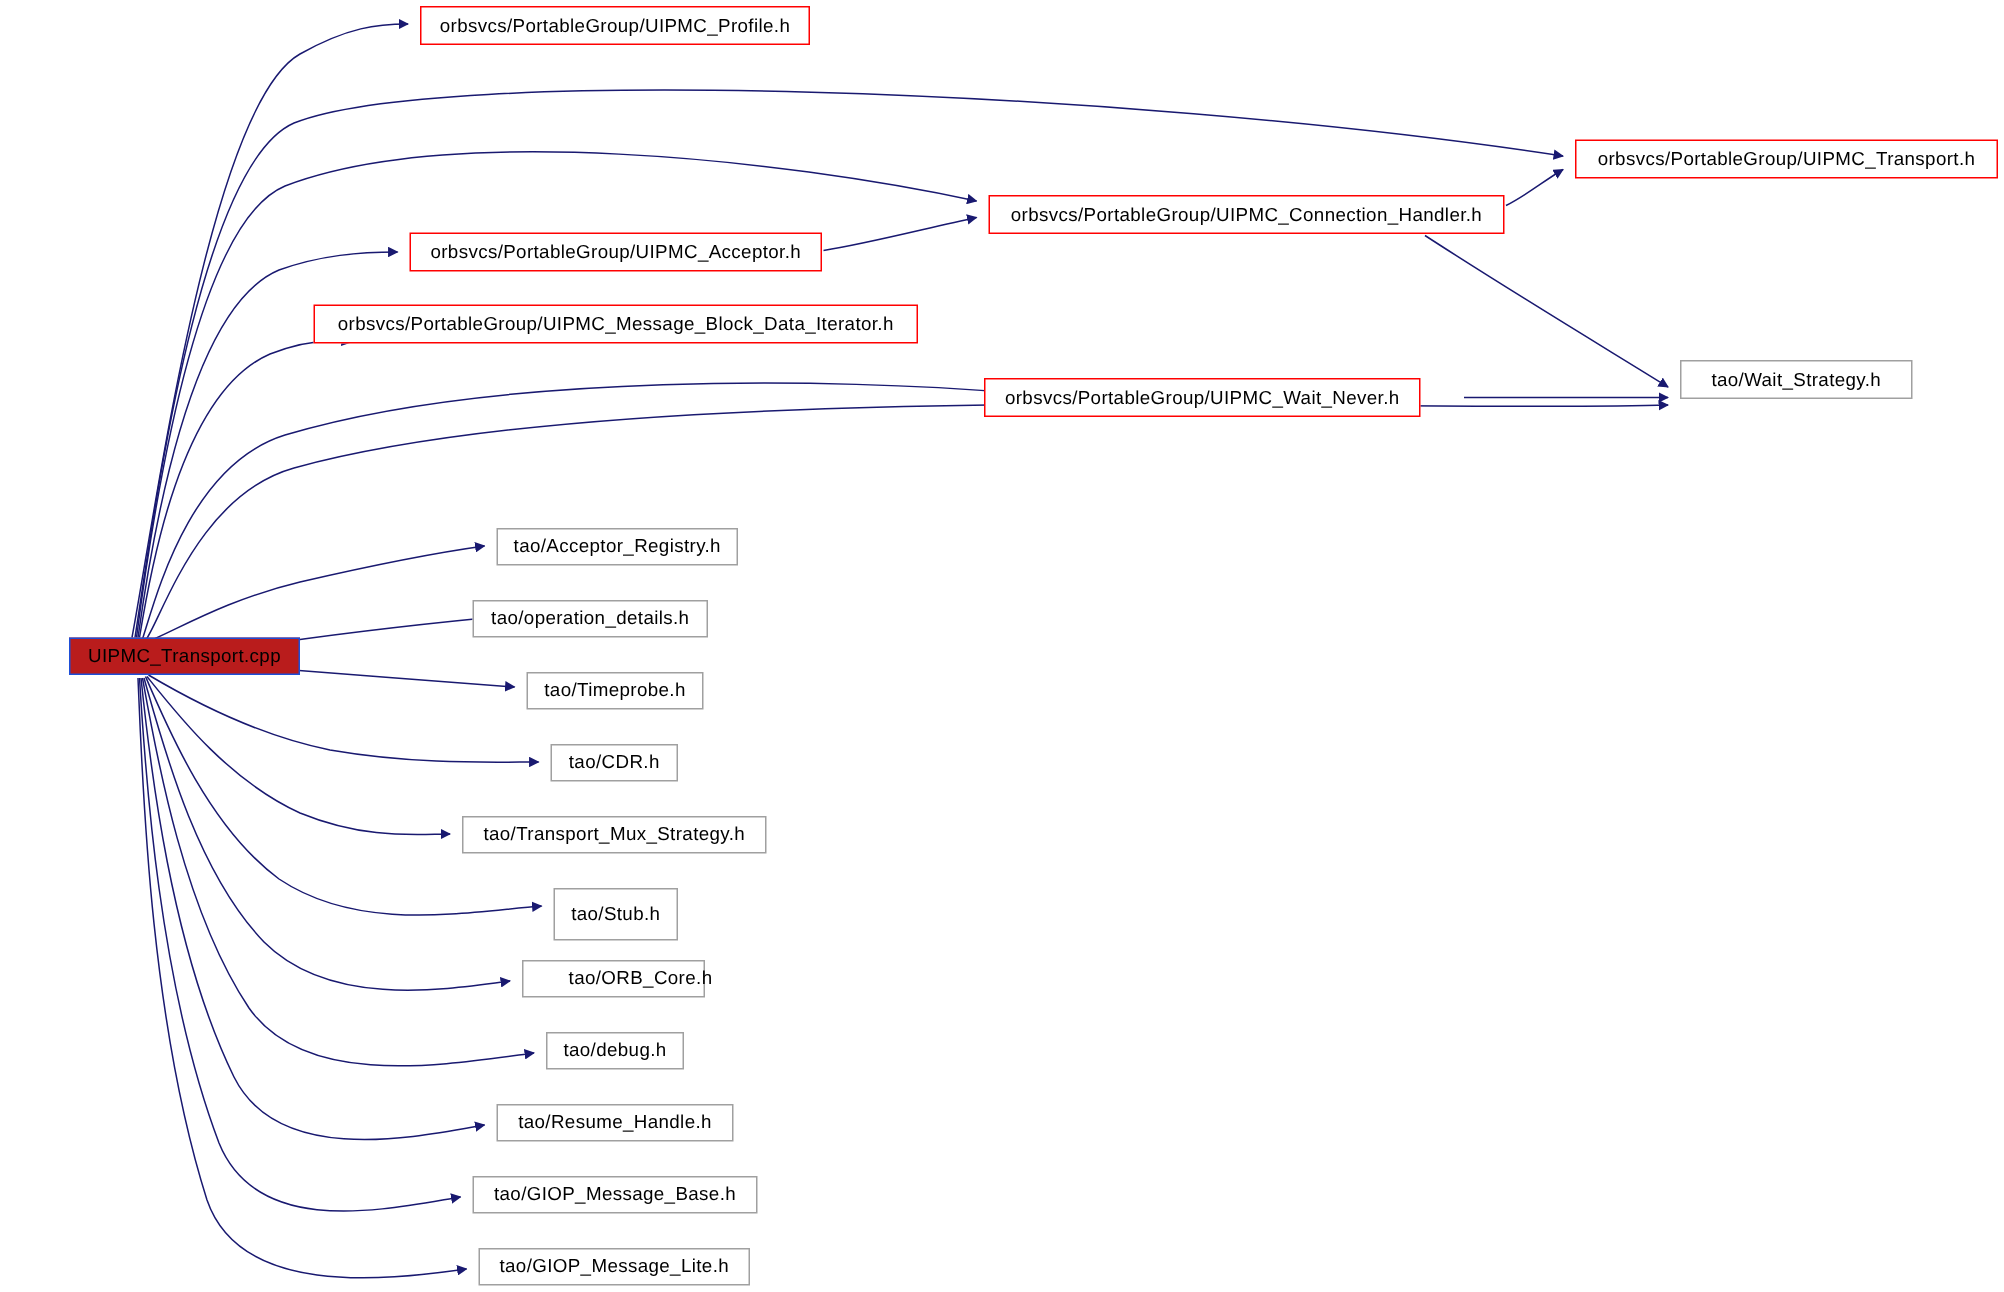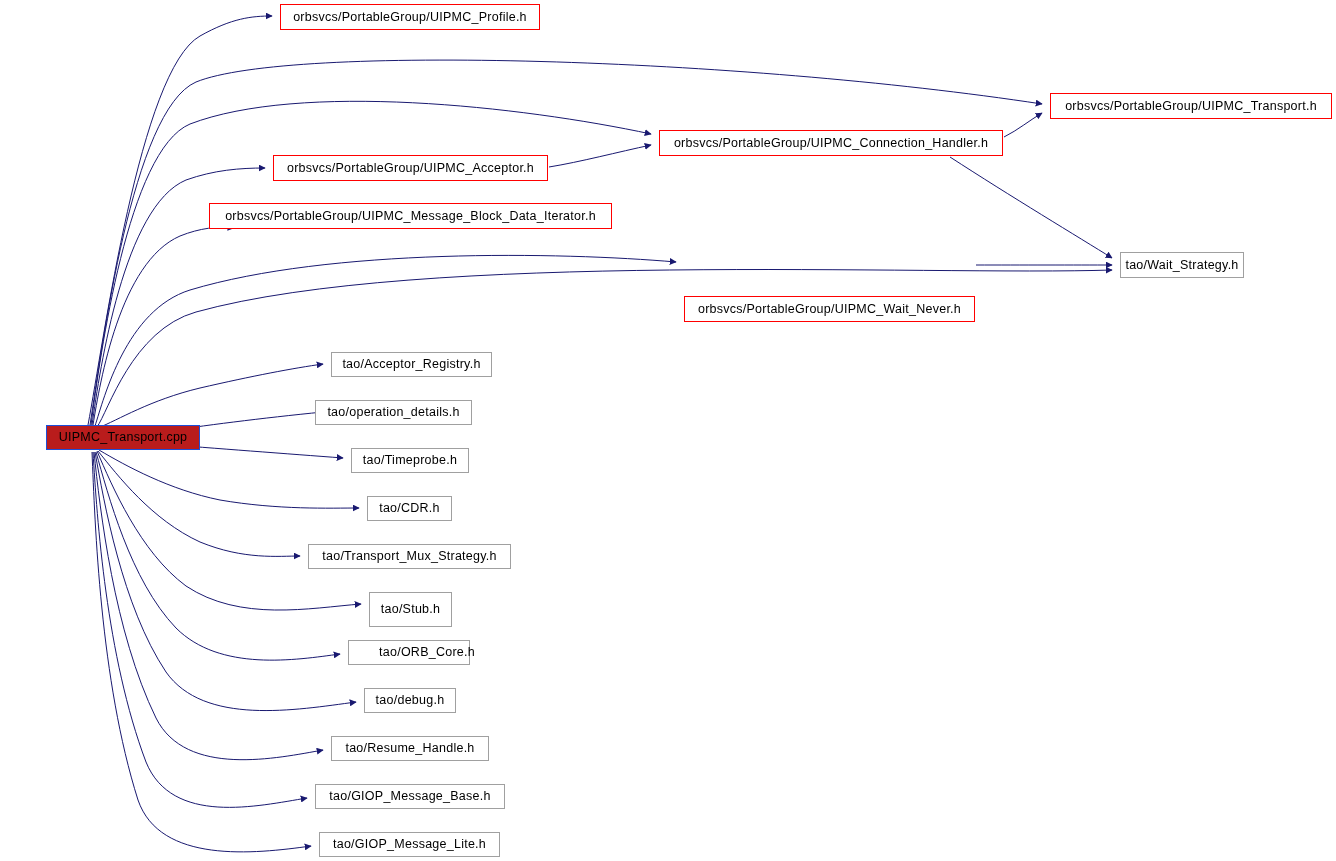--- a/index.html
+++ b/index.html
@@ -100,24 +100,24 @@
       </div>
       <div class="node hl" style="left: 659px; top: 130px; width: 344px; height: 26px;">
         <span class="node-label">orbsvcs/PortableGroup/UIPMC_Connection_Handler.h</span>
       </div>
       <div class="node hl" style="left: 273px; top: 155px; width: 275px; height: 26px;">
         <span class="node-label">orbsvcs/PortableGroup/UIPMC_Acceptor.h</span>
       </div>
       <div class="node hl" style="left: 209px; top: 203px; width: 403px; height: 26px;">
         <span class="node-label">orbsvcs/PortableGroup/UIPMC_Message_Block_Data_Iterator.h</span>
       </div>
-      <div class="node hl" style="left: 684px; top: 252px; width: 291px; height: 26px; margin-top: 44px;">
+      <div class="node hl" style="left: 656px; top: 252px; width: 291px; height: 26px;">
         <span class="node-label">orbsvcs/PortableGroup/UIPMC_Wait_Never.h</span>
       </div>
-      <div class="node" style="left: 1120px; top: 252px; width: 124px; height: 26px;">
+      <div class="node" style="left: 1120px; top: 240px; width: 155px; height: 26px;">
         <span class="node-label">tao/Wait_Strategy.h</span>
       </div>
       <div class="node" style="left: 331px; top: 352px; width: 161px; height: 25px;">
         <span class="node-label">tao/Acceptor_Registry.h</span>
       </div>
       <div class="node" style="left: 315px; top: 400px; width: 157px; height: 25px;">
         <span class="node-label">tao/operation_details.h</span>
       </div>
       <div class="node" style="left: 351px; top: 448px; width: 118px; height: 25px;">
         <span class="node-label">tao/Timeprobe.h</span>

